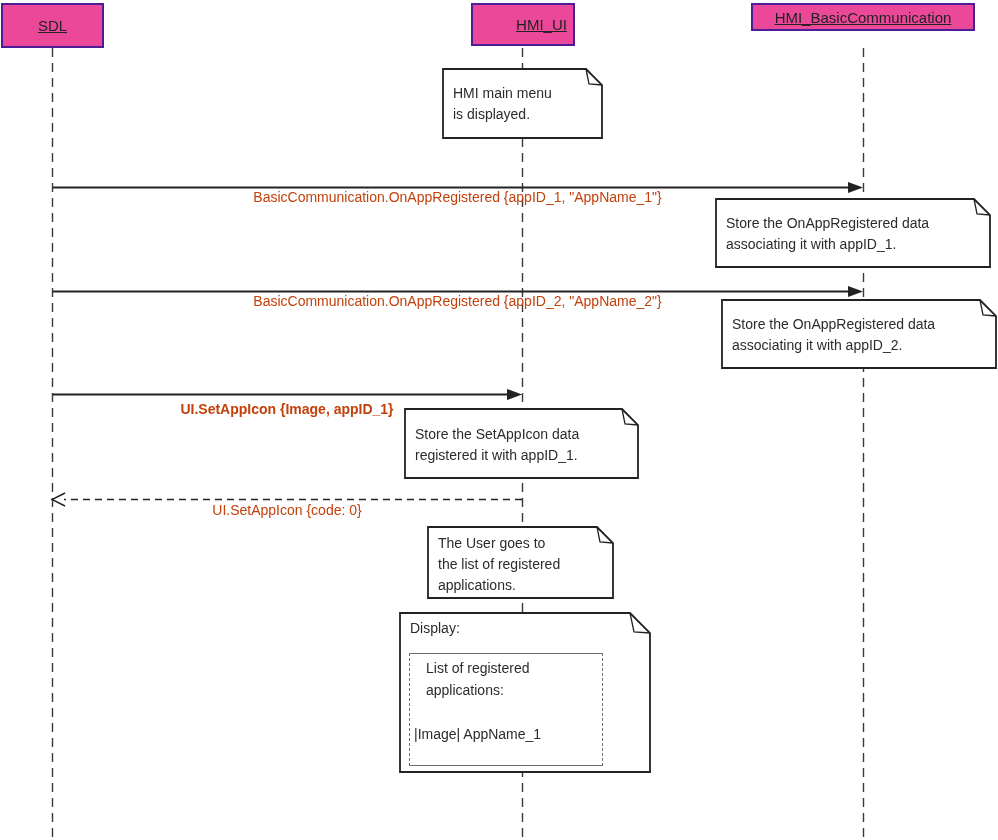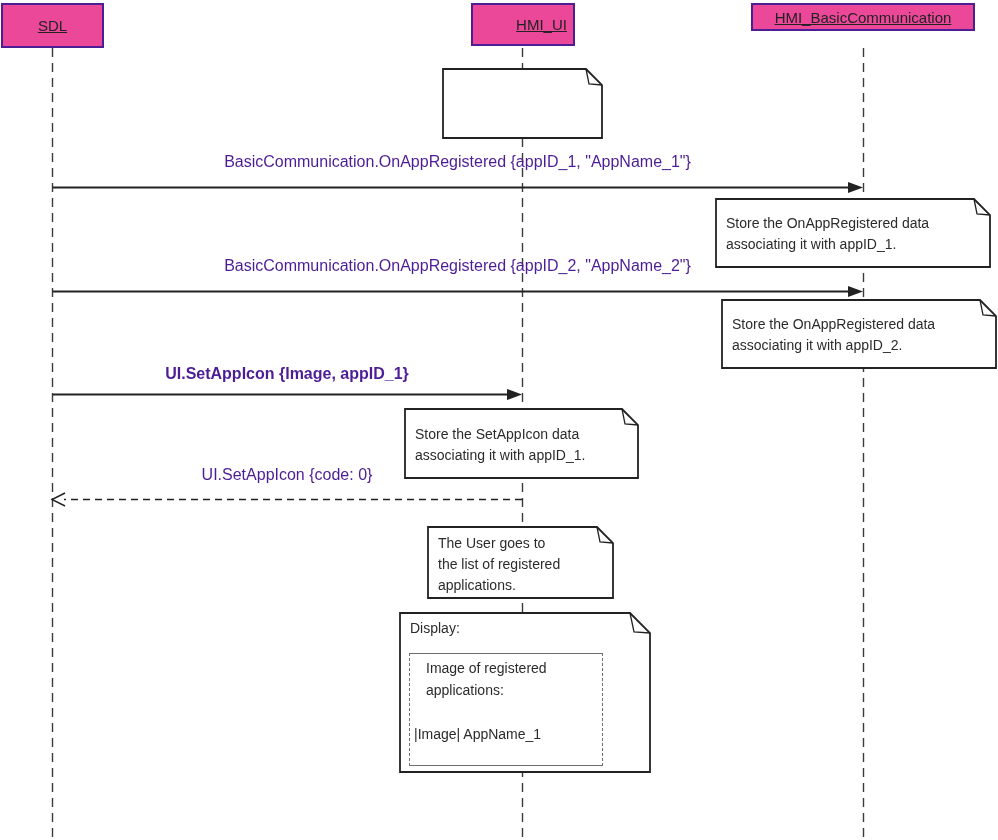--- a/index.html
+++ b/index.html
@@ -22,24 +22,25 @@
   }
   .actor-label{
     font-size:15px;
     color:#222;
     text-decoration:underline;
     white-space:nowrap;
   }
 
   .msg-label{
     position:absolute;z-index:2;
-    font-size:16px;
-    color:#4c1d95;
+    font-size:14px;
+    color:#c2410c;
     text-align:center;
     white-space:nowrap;
+    margin-top:36px;
   }
 
   .note-text{
     position:absolute;z-index:2;
     font-size:14px;
     line-height:21px;
     color:#2b2b2b;
     white-space:pre-line;
   }
 
@@ -118,32 +119,34 @@
   </div>
   <div class="actor-box" style="left:751px;top:3px;width:224px;height:28px;">
     <span class="actor-label">HMI_BasicCommunication</span>
   </div>
 
   <div class="msg-label" style="left:52px;top:153px;width:811px;">BasicCommunication.OnAppRegistered {appID_1, "AppName_1"}</div>
   <div class="msg-label" style="left:52px;top:257px;width:811px;">BasicCommunication.OnAppRegistered {appID_2, "AppName_2"}</div>
   <div class="msg-label" style="left:52px;top:365px;width:470px;font-weight:bold;">UI.SetAppIcon {Image, appID_1}</div>
   <div class="msg-label" style="left:52px;top:466px;width:470px;">UI.SetAppIcon {code: 0}</div>
 
+  <div class="note-text" style="left:453px;top:83px;width:140px;">HMI main menu
+is displayed.</div>
   <div class="note-text" style="left:726px;top:213px;width:256px;">Store the OnAppRegistered data
 associating it with appID_1.</div>
   <div class="note-text" style="left:732px;top:314px;width:256px;">Store the OnAppRegistered data
 associating it with appID_2.</div>
   <div class="note-text" style="left:415px;top:424px;width:215px;">Store the SetAppIcon data
-associating it with appID_1.</div>
+registered it with appID_1.</div>
   <div class="note-text" style="left:438px;top:533px;width:165px;">The User goes to
 the list of registered
 applications.</div>
 
   <div class="display-title" style="left:410px;top:620px;">Display:</div>
   <div class="display-box" style="left:409px;top:653px;width:194px;height:113px;">
     <div style="height:3px;"></div>
-    <div class="display-line">Image of registered</div>
+    <div class="display-line">List of registered</div>
     <div class="display-line">applications:</div>
     <div class="display-line"></div>
     <div class="display-line image-row">|Image| AppName_1</div>
   </div>
 
 </div>
 
 </body></html>

